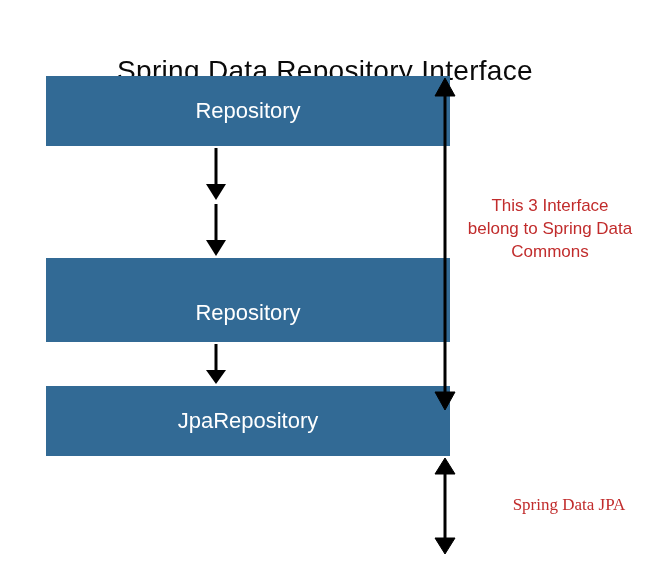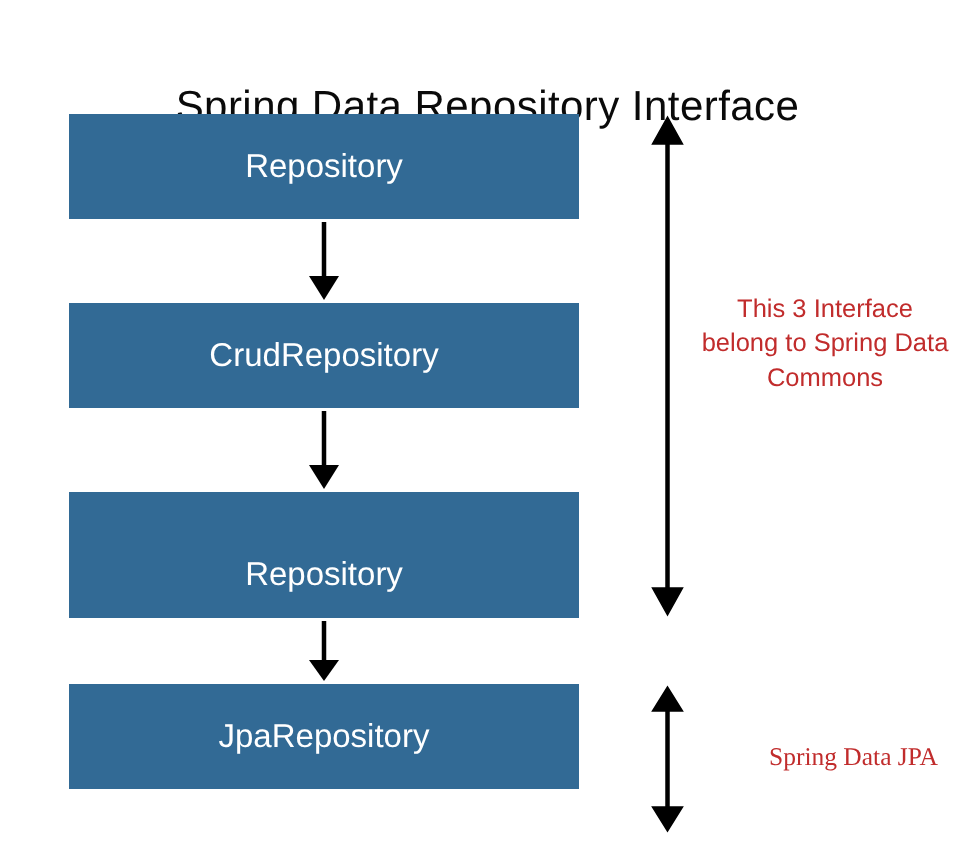--- a/index.html
+++ b/index.html
@@ -22,21 +22,21 @@
       letter-spacing: 0.3px;
       margin-top: 37px;
     }
     .boxes {
       position: absolute;
       left: 46px;
       top: 76px;
       width: 340px;
     }
     .box {
-      width: 340px;
+      width: 404px;
       height: 70px;
       background: #326a95;
       color: #ffffff;
       display: flex;
       align-items: center;
       justify-content: center;
       font-size: 22px;
       text-align: left;
       line-height: 1.15;
       padding: 6px 14px;
@@ -83,23 +83,20 @@
     <span>Repository</span>
   </div>
 
   <div class="arrow-down">
     <svg viewBox="0 0 30 56">
       <line x1="15" y1="2" x2="15" y2="40" stroke="#000" stroke-width="3"></line>
       <polygon points="15,54 5,38 25,38" fill="#000"></polygon>
     </svg>
   </div>
 
-  <div class="box">
-    <span>CrudRepository</span>
-  </div>
 
   <div class="arrow-down">
     <svg viewBox="0 0 30 56">
       <line x1="15" y1="2" x2="15" y2="40" stroke="#000" stroke-width="3"></line>
       <polygon points="15,54 5,38 25,38" fill="#000"></polygon>
     </svg>
   </div>
 
   <div class="box tall">
     <span>

